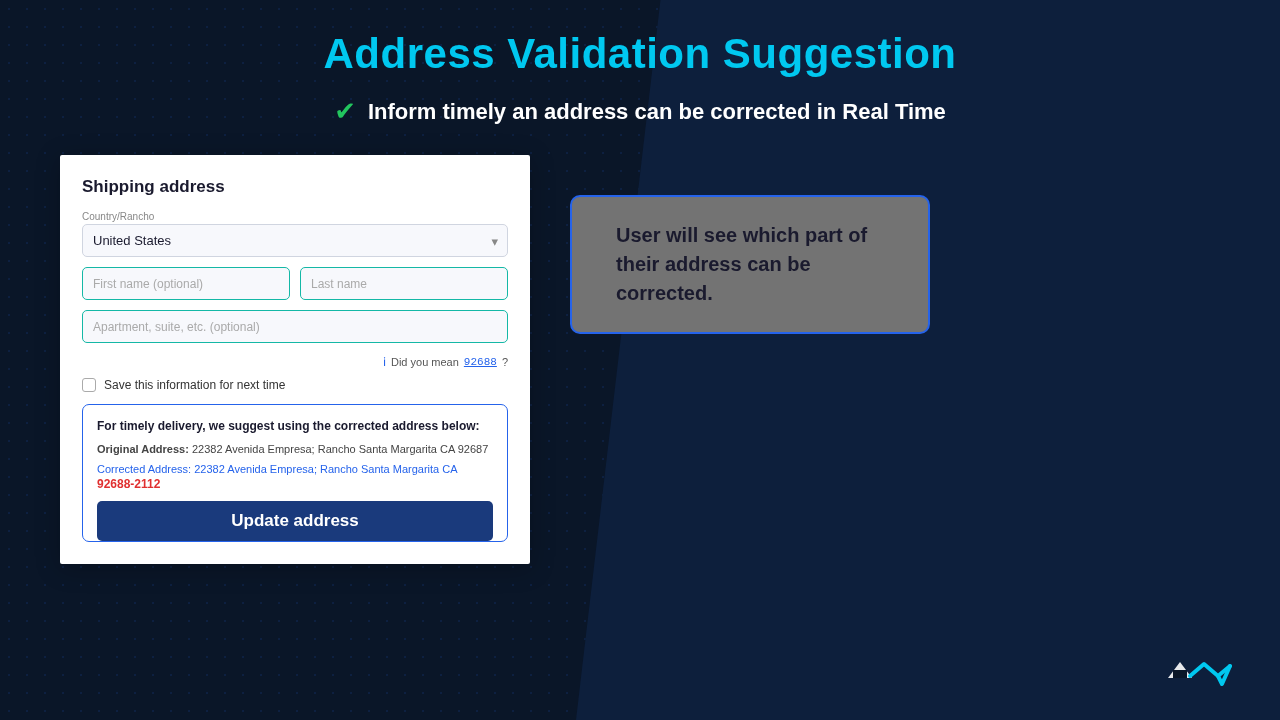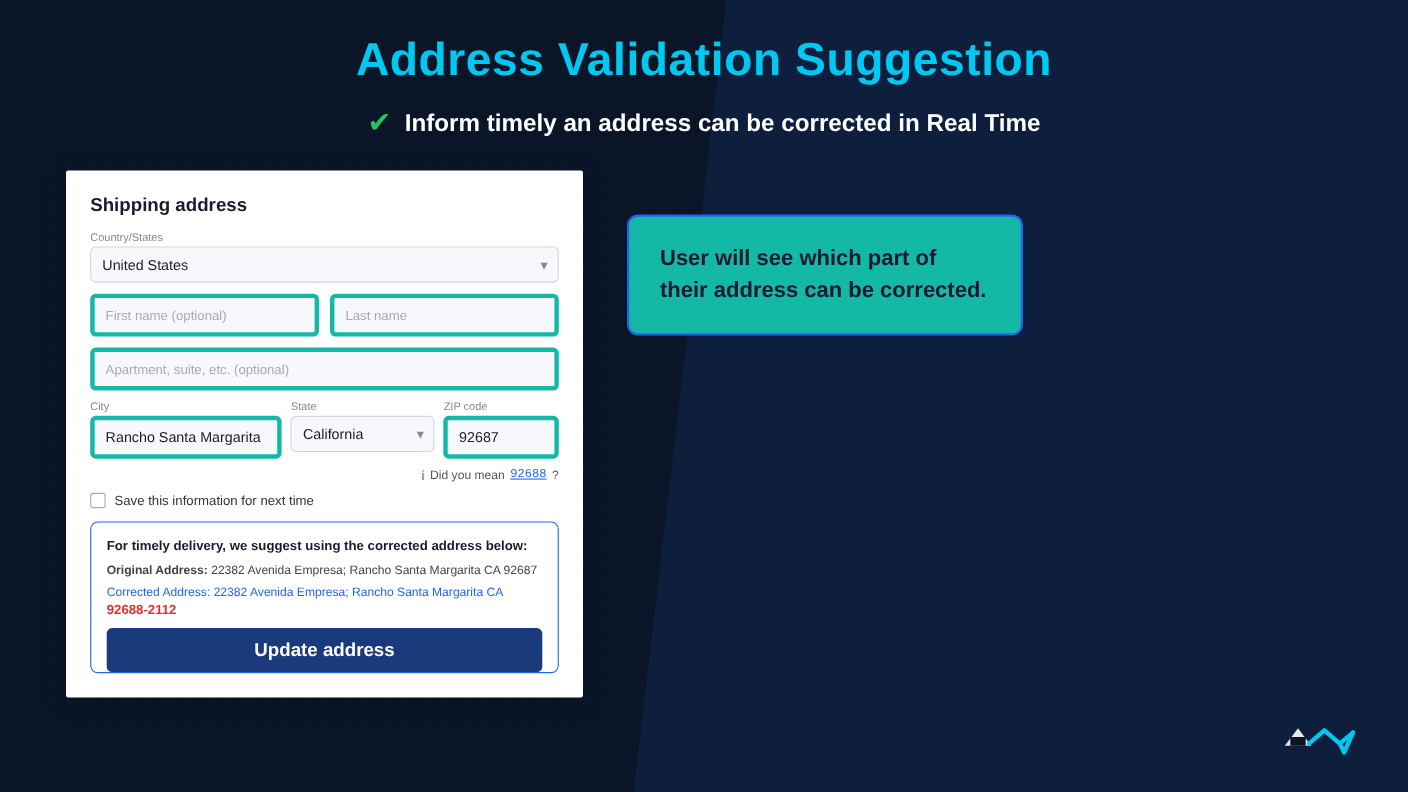--- a/index.html
+++ b/index.html
@@ -145,21 +145,21 @@
       margin-bottom: 10px;
     }
 
     .two-col .field-group {
       flex: 1;
       margin-bottom: 0;
     }
 
     .text-input {
       width: 100%;
-      border: 4px solid #14b8a6;
+      border: 1px solid #14b8a6;
       border-radius: 5px;
       padding: 8px 10px;
       font-size: 13px;
       color: #1a1a2e;
       background: #f7f8fc;
       outline: none;
     }
 
     .text-input::placeholder {
       color: #aaa;
@@ -314,24 +314,24 @@
       flex: 1;
       display: flex;
       flex-direction: column;
       justify-content: center;
       align-items: flex-start;
       padding-top: 40px;
       padding-left: 10px;
     }
 
     .callout-box {
-      background: #14b8a6;
+      background: #737373;
       border: 2.5px solid #2563eb;
       border-radius: 10px;
-      padding: 24px 28px;
+      padding: 24px 44px;
       max-width: 360px;
       font-size: 20px;
       font-weight: 600;
       color: #1a1a2e;
       line-height: 1.45;
     }
 
     
     .logo-area {
       position: absolute;
@@ -359,21 +359,21 @@
     <span class="checkmark-icon">✔</span>
     <span class="subtitle-text">Inform timely an address can be corrected in Real Time</span>
   </div>
 
   <div class="main-row">
 
     <div class="form-card">
       <div class="form-title">Shipping address</div>
 
       <div class="field-group">
-        <div class="field-label">Country/States</div>
+        <div class="field-label">Country/Rancho</div>
         <div class="select-wrapper">
           <select>
             <option>United States</option>
           </select>
         </div>
       </div>
 
       <div class="two-col">
         <div class="field-group">
           <input class="text-input" type="text" placeholder="First name (optional)" style="">
@@ -381,38 +381,20 @@
         <div class="field-group">
           <input class="text-input" type="text" placeholder="Last name" style="">
         </div>
       </div>
 
 
       <div class="field-group">
         <input class="text-input" type="text" placeholder="Apartment, suite, etc. (optional)" style="">
       </div>
 
-      <div class="three-col">
-        <div class="field-group city-col">
-          <div class="field-label">City</div>
-          <input class="text-input" type="text" value="Rancho Santa Margarita" style="">
-        </div>
-        <div class="field-group state-col">
-          <div class="field-label">State</div>
-          <div class="select-wrapper">
-            <select>
-              <option>California</option>
-            </select>
-          </div>
-        </div>
-        <div class="field-group zip-col">
-          <div class="field-label">ZIP code</div>
-          <input class="text-input" type="text" value="92687" style="">
-        </div>
-      </div>
 
       <div class="did-you-mean-row">
         <span class="info-icon">ℹ</span>
         <span>Did you mean</span>
         <span class="did-you-mean-link">92688</span>
           <span>?</span>
       </div>
 
       <div class="save-row">
         <div class="save-checkbox"></div>

